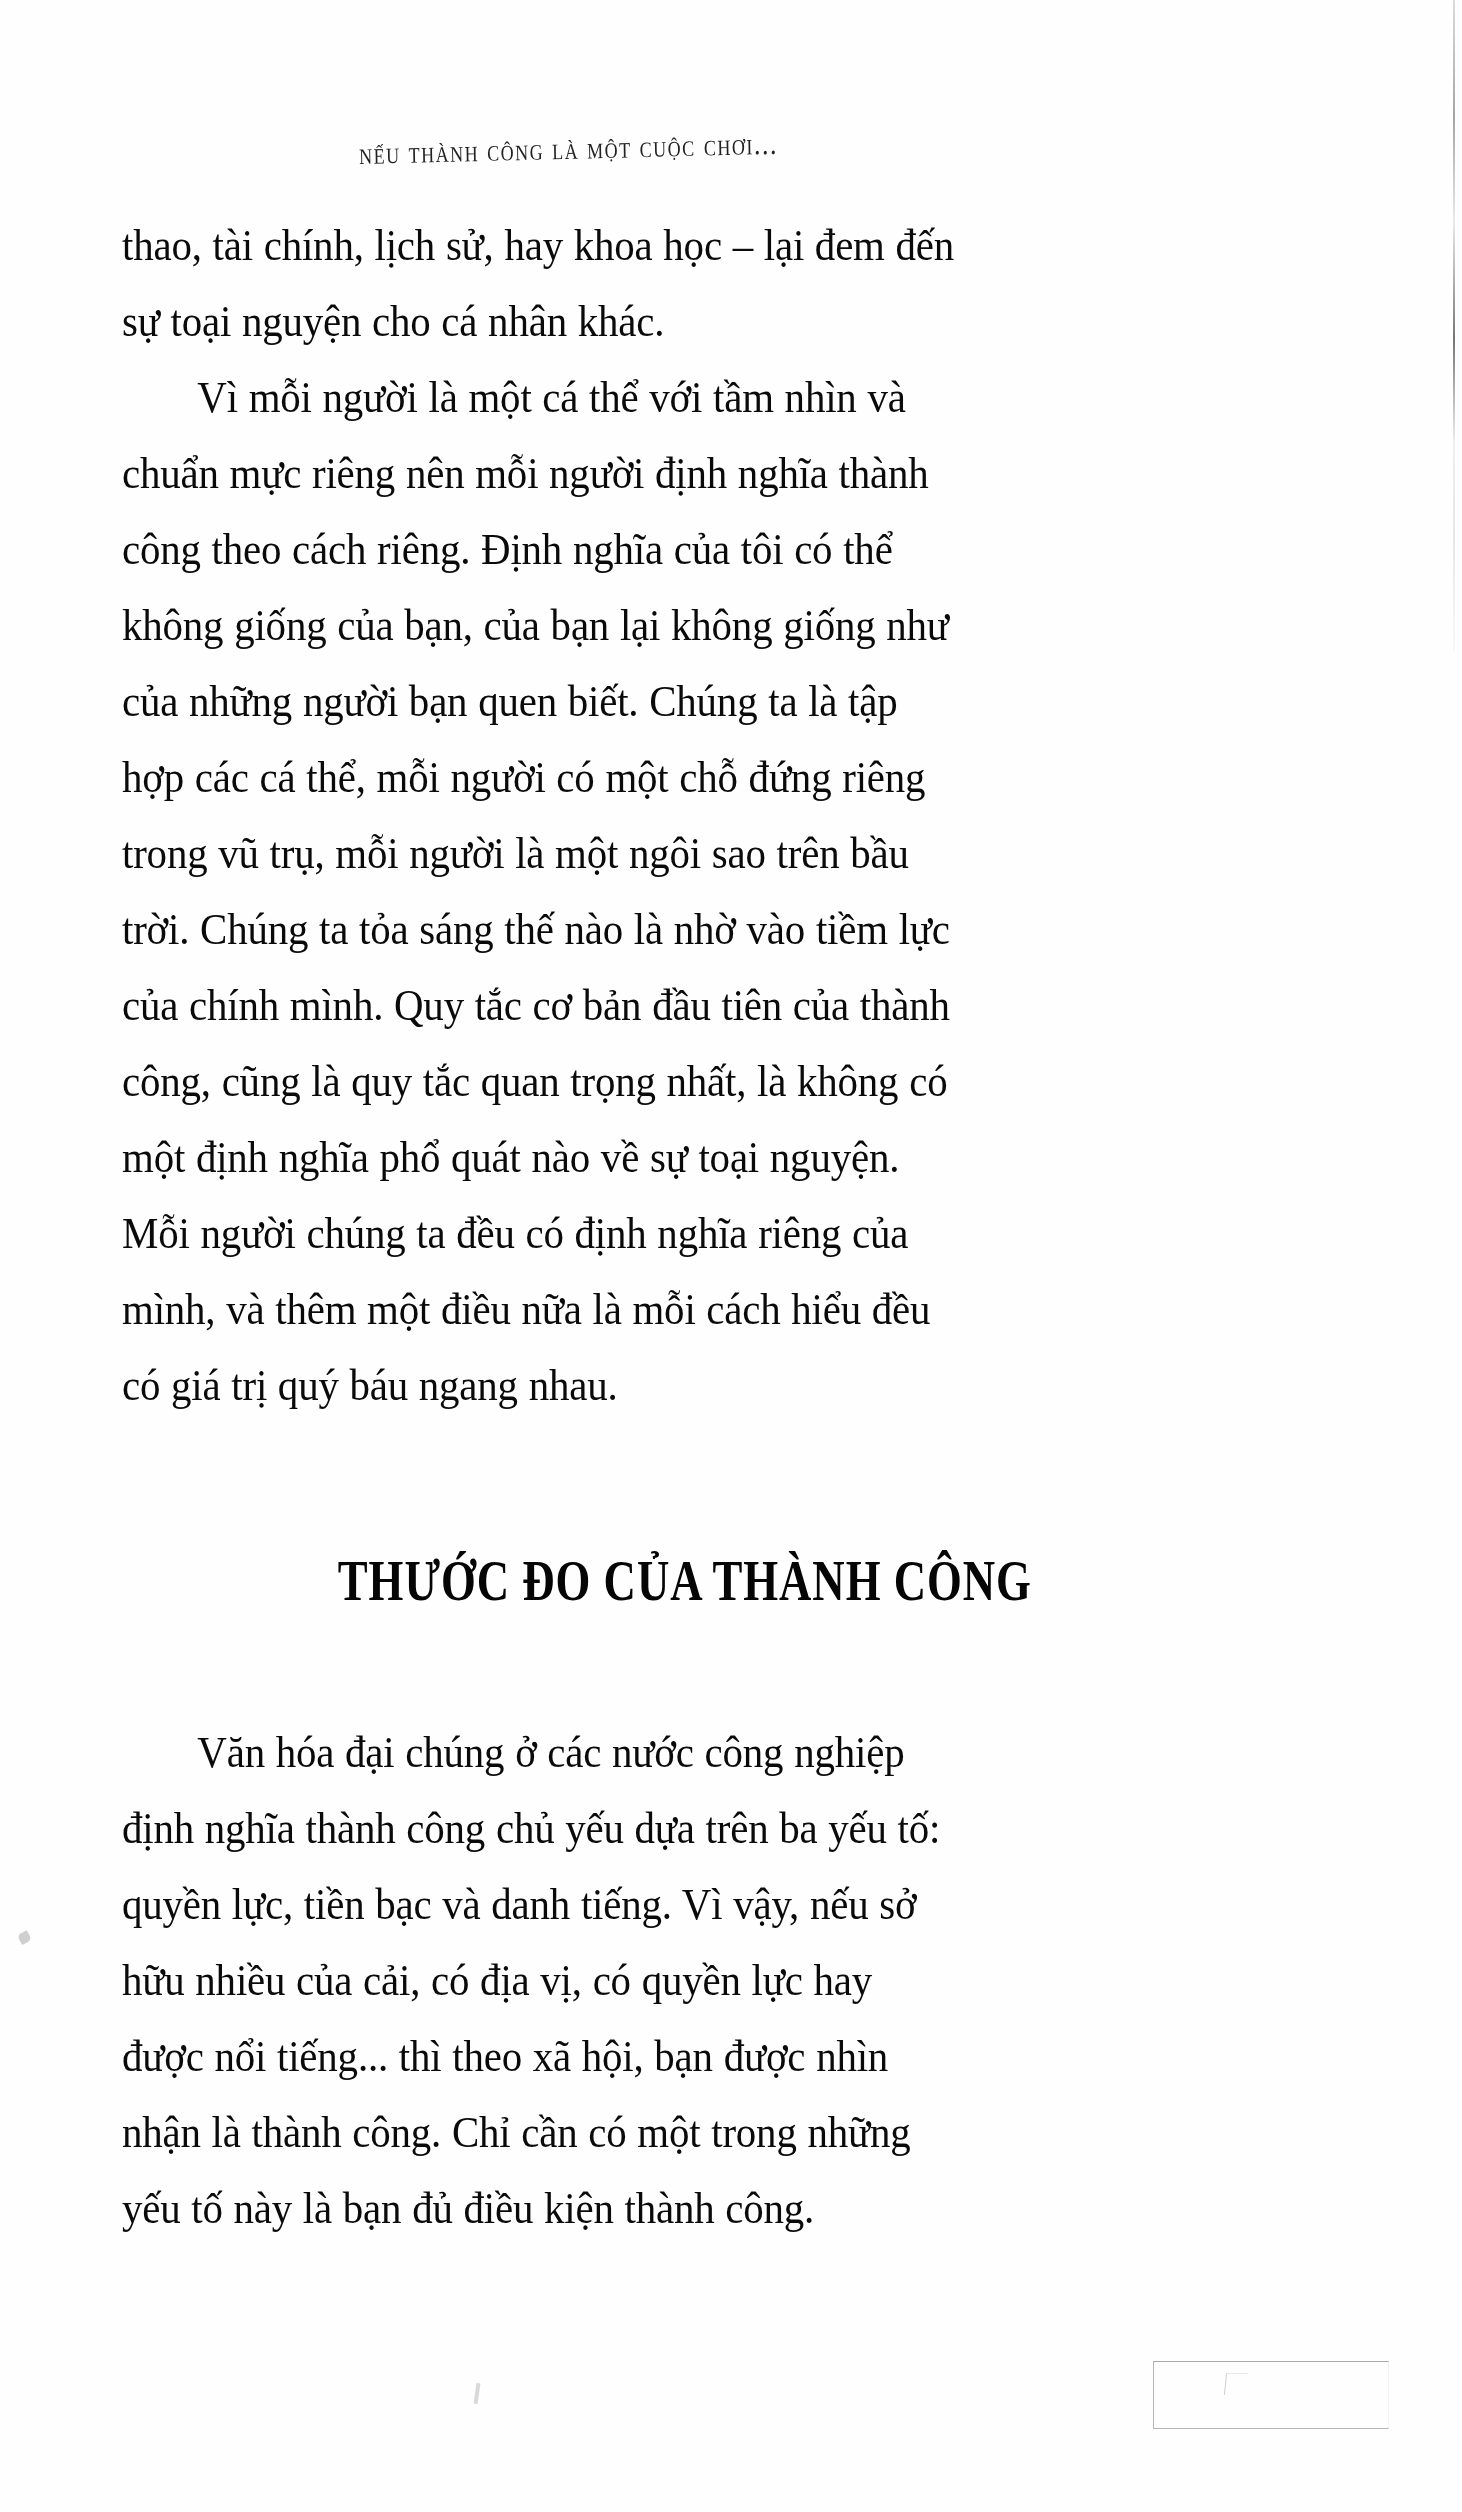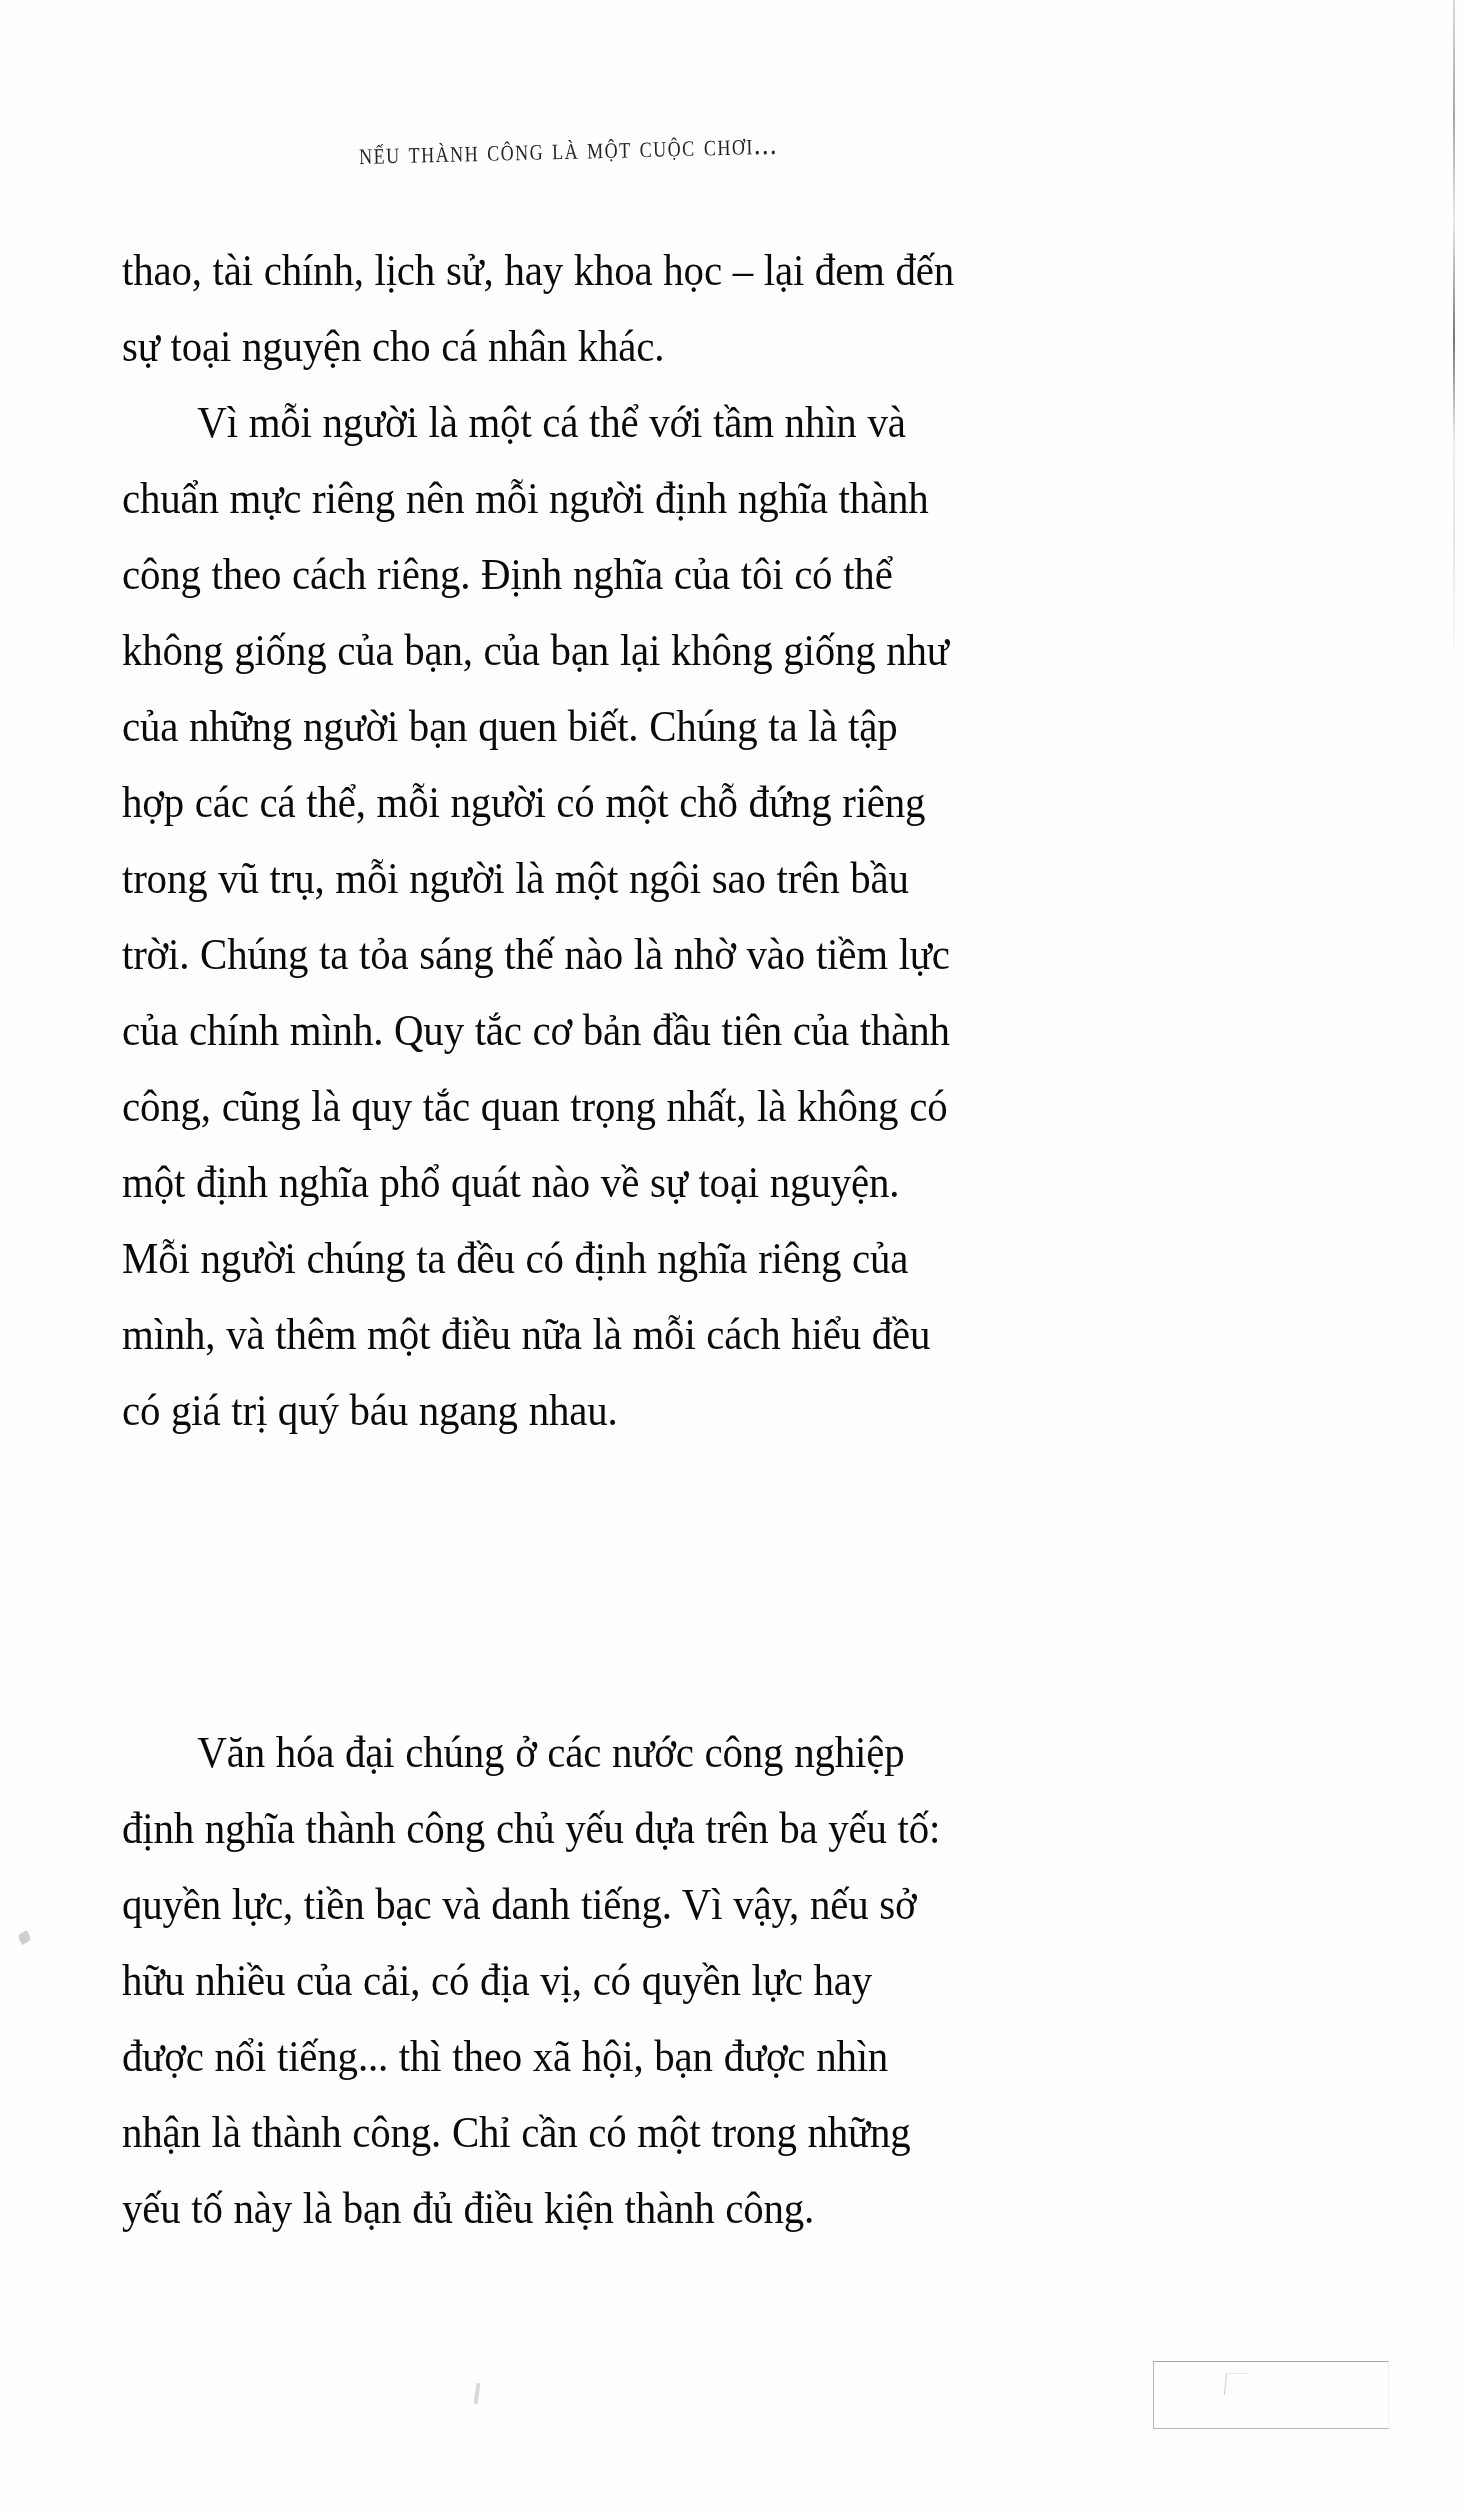--- a/index.html
+++ b/index.html
@@ -41,21 +41,21 @@
     white-space: nowrap;
     margin-left: 238px;
     opacity: .93;
   }
   .running-head .rh-text::first-letter { font-size: 1em; }
 
   
   .text-column {
     position: absolute;
     left: 122px;
-    top: 233px;
+    top: 208px;
     width: 1153px;
   }
 
   .para {
     margin: 0 0 0 0;
     font-size: 44px;
     line-height: 76px;
     text-align: justify;
     text-justify: inter-word;
     letter-spacing: -0.2px;
@@ -193,20 +193,23 @@
       <span class="ln"><span>của chính mình. Quy tắc cơ bản đầu tiên của thành</span></span>
       <span class="ln"><span>công, cũng là quy tắc quan trọng nhất, là không có</span></span>
       <span class="ln"><span>một định nghĩa phổ quát nào về sự toại nguyện.</span></span>
       <span class="ln"><span>Mỗi người chúng ta đều có định nghĩa riêng của</span></span>
       <span class="ln"><span>mình, và thêm một điều nữa là mỗi cách hiểu đều</span></span>
       <span class="ln"><span>có giá trị quý báu ngang nhau.</span></span>
     </p>
 
   </div>
 
+  <div class="section-heading">
+    <span class="h-text">THƯỚC ĐO CỦA THÀNH CÔNG</span>
+  </div>
 
   <div class="text-column-2">
     <p class="para">
       <span class="ln"><span class="indent"></span><span>Văn hóa đại chúng ở các nước công nghiệp</span></span>
       <span class="ln"><span>định nghĩa thành công chủ yếu dựa trên ba yếu tố:</span></span>
       <span class="ln"><span>quyền lực, tiền bạc và danh tiếng. Vì vậy, nếu sở</span></span>
       <span class="ln"><span>hữu nhiều của cải, có địa vị, có quyền lực hay</span></span>
       <span class="ln"><span>được nổi tiếng... thì theo xã hội, bạn được nhìn</span></span>
       <span class="ln"><span>nhận là thành công. Chỉ cần có một trong những</span></span>
       <span class="ln"><span>yếu tố này là bạn đủ điều kiện thành công.</span></span>

